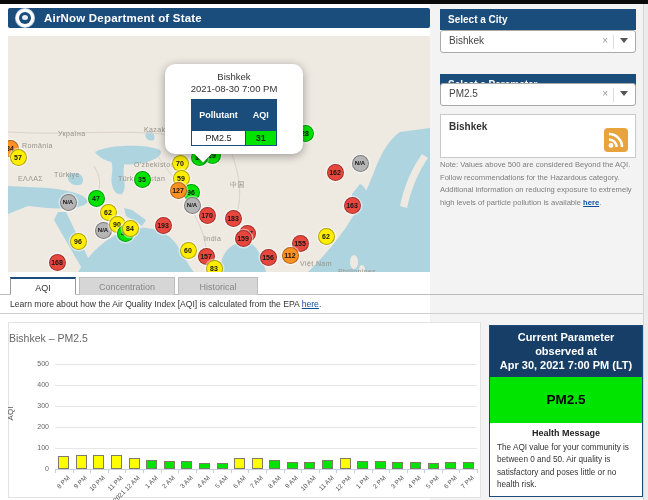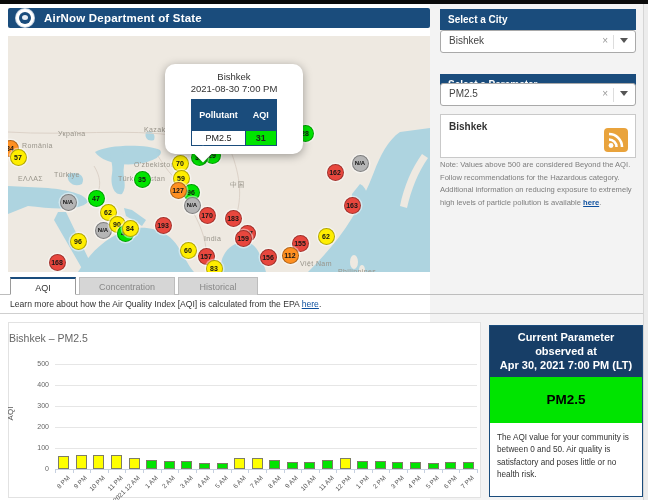--- a/index.html
+++ b/index.html
@@ -347,15 +347,16 @@
 <div class="abs cc">
   <div class="head">
     <div class="t1">Current Parameter</div>
     <div class="t2">observed at</div>
     <div class="t3">Apr 30, 2021 7:00 PM (LT)</div>
   </div>
   <div class="green">
     <div>PM2.5</div>
   </div>
   <div class="health">
+    <div class="ht">Health Message</div>
     <div class="hx">The AQI value for your community is between 0 and 50. Air quality is satisfactory and poses little or no health risk.</div>
   </div>
 </div>
 
 </body></html>

